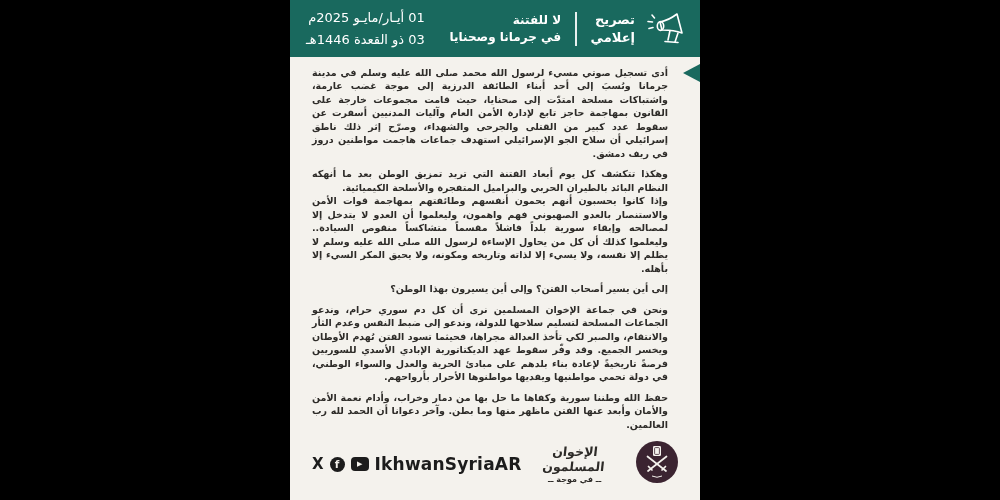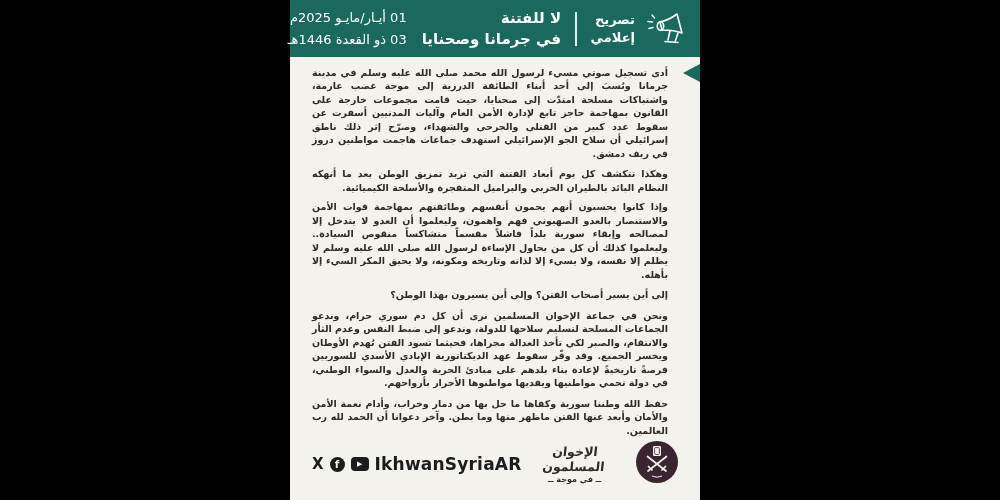--- a/index.html
+++ b/index.html
@@ -14,35 +14,35 @@
   }
   
   .banner {
     position:relative; height:57px; background:#19695e;
     display:flex; direction:rtl; align-items:center;
     padding:0 10px 0 16px; box-sizing:border-box; gap:9px; color:#ffffff;
   }
   .mega { flex:0 0 auto; display:flex; align-items:center; }
   .stmt-label { text-align:right; font-weight:bold; font-size:13px; line-height:1.35; white-space:nowrap; }
   .v-divider { width:1.5px; height:34px; background:rgba(255,255,255,.9); margin:0 5px; flex:0 0 auto; }
-  .banner-title { text-align:right; font-weight:bold; font-size:15px; line-height:1.4; white-space:nowrap;margin-left:6px; }
+  .banner-title { text-align:right; font-weight:bold; font-size:12px; line-height:1.4; white-space:nowrap;margin-left:6px; }
   .dates { margin-inline-start:auto; text-align:right; font-size:13px; font-weight:normal; line-height:1.65; white-space:nowrap; }
   
   .para-marker {
     position:absolute; top:64px; right:0; width:0; height:0;
     border-top:9px solid transparent; border-bottom:9px solid transparent;
     border-right:17px solid #19695e;
   }
   
   .content { padding:9px 32px 0 22px; direction:rtl; }
   .para {
     font-size:9.5px; font-weight:bold; color:#2d2b28;
     text-align:justify; line-height:1.42; margin:0 0 7px 0;
   }
-  .para.tight { margin-bottom:6px; }
+  .para.tight { margin-bottom:0; }
   
   .footer {
     position:absolute; bottom:13px; left:0; right:0;
     display:flex; direction:rtl; align-items:center; justify-content:space-between;
     padding:0 22px;
   }
   .brand { display:flex; direction:rtl; align-items:center; gap:8px; }
   .brand-name { text-align:center; color:#2d2b28; }
   .brand-name .l1 { font-size:12.5px; font-weight:bold; transform:skewX(-6deg); }
   .brand-name .l2 { font-size:8px; font-weight:bold; margin-top:1px; }

